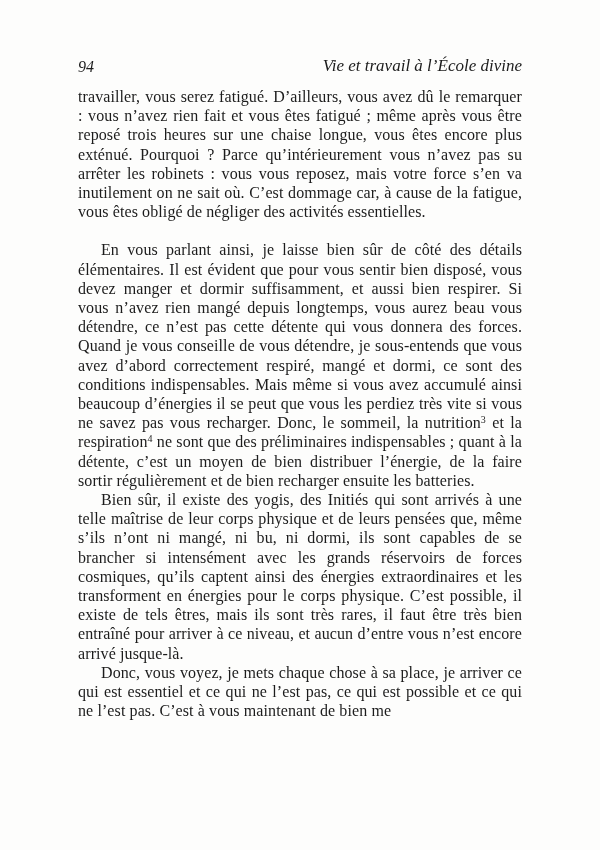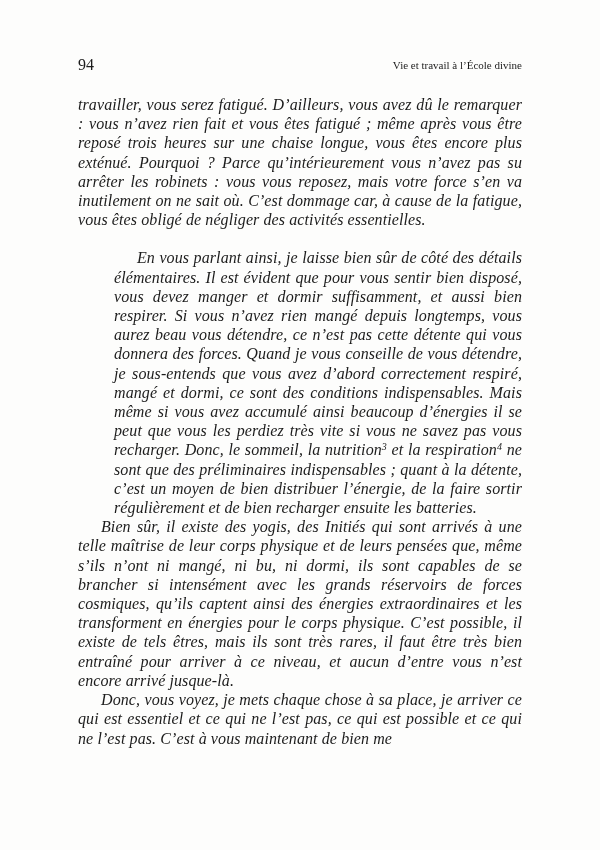--- a/index.html
+++ b/index.html
@@ -19,46 +19,45 @@
   }
   .page-inner {
     position: absolute;
     left: 78px;
     top: 56px;
     width: 444px;
   }
   .page-header {
     display: flex;
     justify-content: space-between;
-    align-items: center;
+    align-items: flex-end;
+    font-style: italic;
     font-size: 16px;
-    margin-bottom: 21px;
+    margin-bottom: 11px;
   }
   .page-number {
     font-size: 16px;
   }
   .running-title {
-    font-size: 11px;
+    font-size: 17px;
   }
   .page-body {
     font-size: 16px;
     line-height: 19.2px;
   }
   .para {
     margin: 0;
     text-align: justify;
     letter-spacing: 0.1px;
-    font-style: italic;
   }
   .para.indent {
     text-indent: 23px;
   }
   .para.space-before {
     margin-top: 19px;
-    margin-left: 36px;
   }
   .para sup {
     font-size: 10px;
     line-height: 0;
     position: relative;
     top: -0.5em;
     vertical-align: baseline;
   }
 </style>
 </head>

